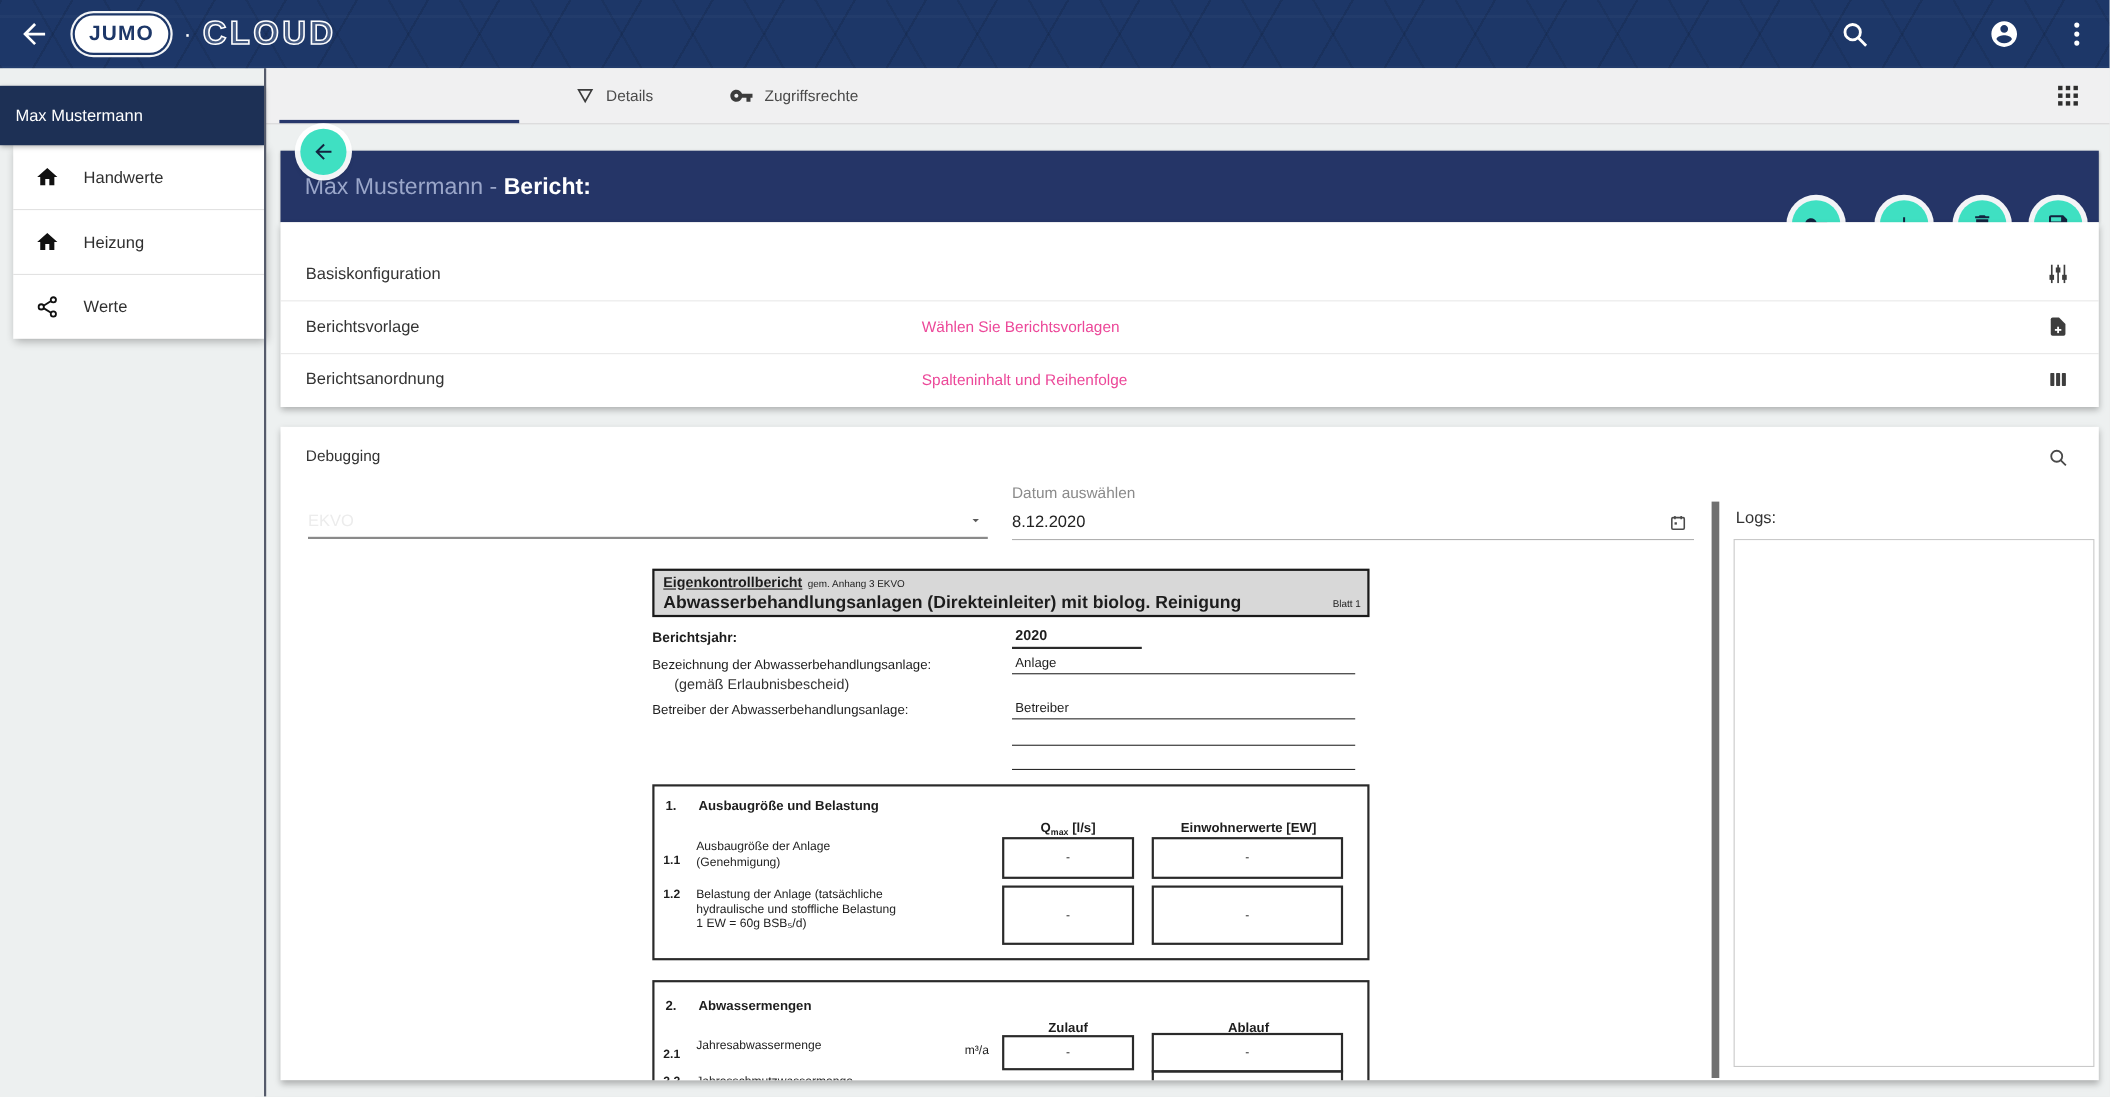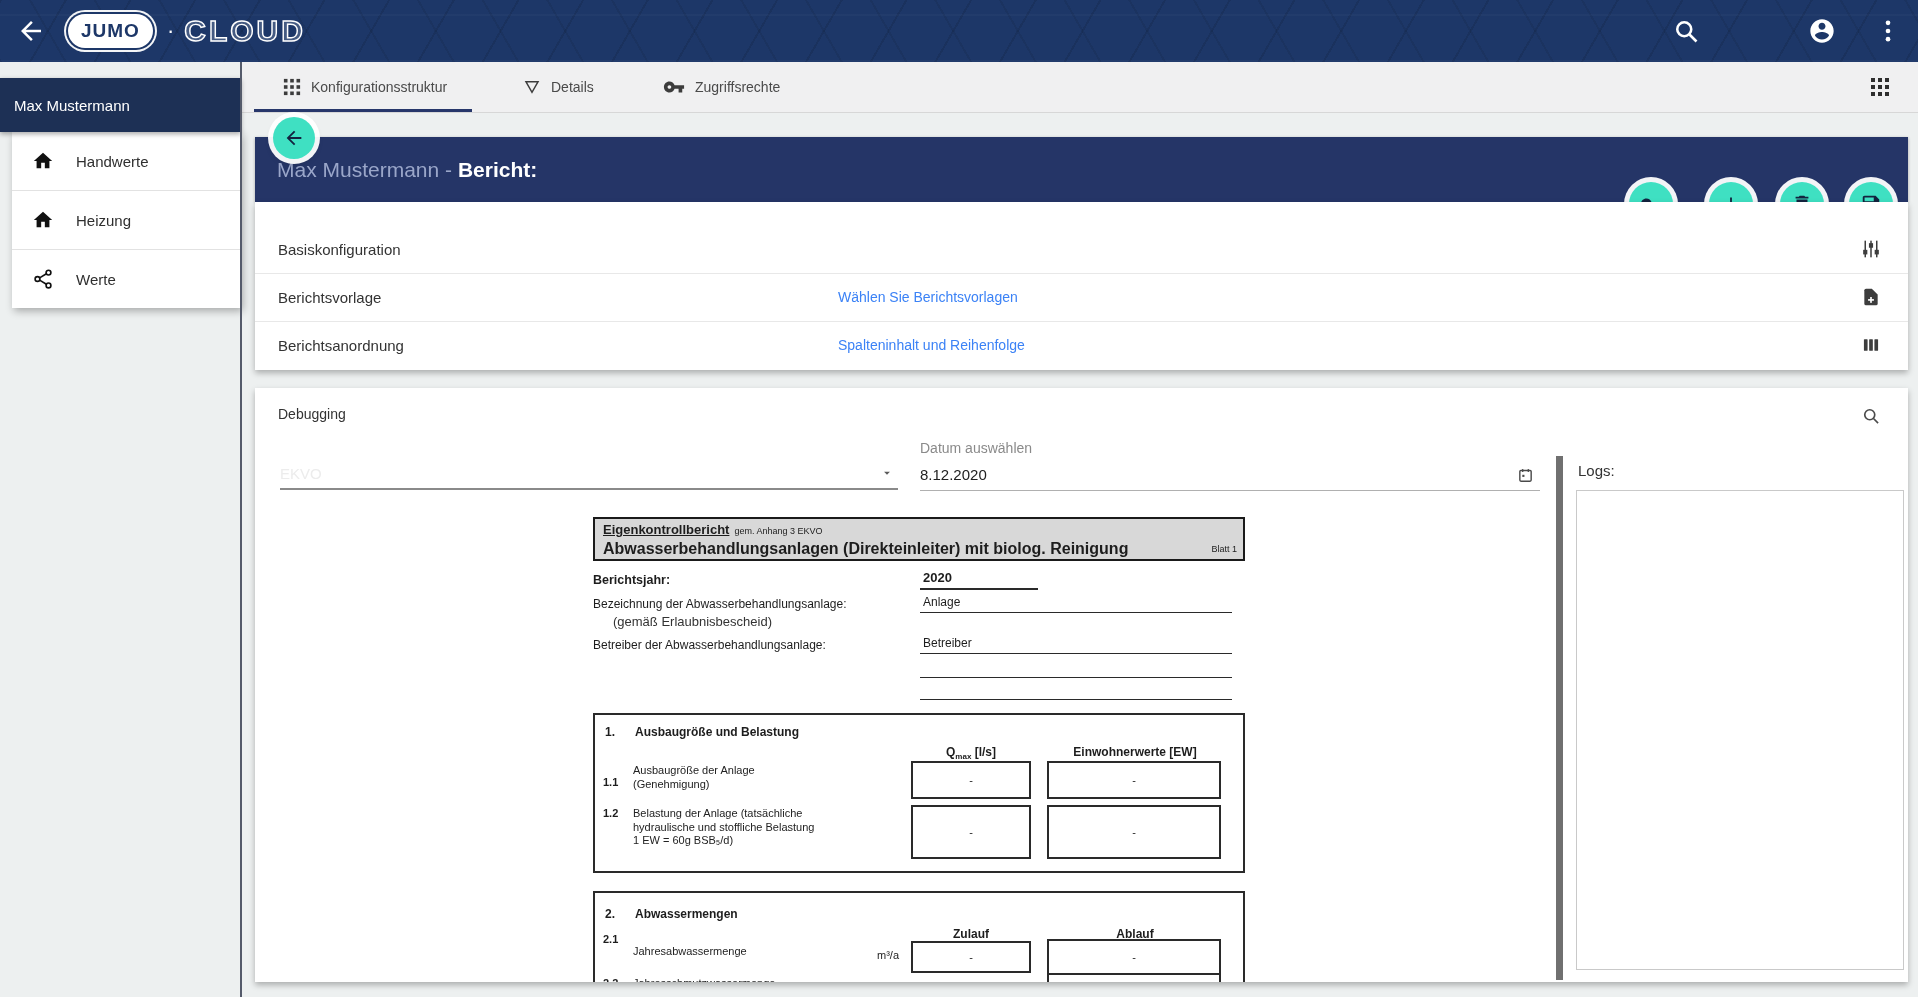--- a/index.html
+++ b/index.html
@@ -53,21 +53,21 @@
   .fab{border-radius:50%;background:#3fe0c2;display:flex;align-items:center;justify-content:center;
     color:#13233f;cursor:pointer;box-shadow:0 0 0 5px rgba(255,255,255,0.95),0 3px 7px rgba(0,0,0,0.35);}
   .fab-back{left:273px;top:117px;width:42px;height:42px;}
   .fab-sm{width:44px;height:44px;top:182px;}
   .fab svg{width:22px;height:22px;}
 
   .card1-body{left:255px;top:202px;width:1653px;height:168px;background:#fff;
     box-shadow:0 3px 6px rgba(0,0,0,0.28);}
   .cfg-row{position:absolute;left:0;width:1653px;height:48px;cursor:pointer;}
   .cfg-row .lbl{position:absolute;left:23px;top:50%;transform:translateY(-50%);font-size:15px;color:#333;}
-  .cfg-row .val{position:absolute;left:583px;top:50%;transform:translateY(-50%);font-size:14px;color:#3b82f6;}
+  .cfg-row .val{position:absolute;left:583px;top:50%;transform:translateY(-50%);font-size:14px;color:#ec4899;}
   .cfg-row .ricon{position:absolute;right:27px;top:50%;transform:translateY(-50%);width:20px;height:20px;color:#3d3d3d;cursor:pointer;}
   .cfg-div{position:absolute;left:0;width:1653px;height:1px;background:#e8e8e8;}
 
   
   .card2{left:255px;top:388px;width:1653px;height:594px;background:#fff;
     box-shadow:0 3px 6px rgba(0,0,0,0.28);overflow:hidden;}
   .dbg-title{position:absolute;left:23px;top:18px;font-size:14px;color:#333;}
   .dbg-search{position:absolute;right:27px;top:18px;width:20px;height:20px;color:#4a4a4a;cursor:pointer;}
   .select-field{position:absolute;left:25px;top:60px;width:618px;height:40px;border-bottom:2px solid #8a8a8a;cursor:pointer;}
   .select-field .ghost{position:absolute;left:0;bottom:6px;font-size:15px;color:#ececec;}
@@ -131,36 +131,20 @@
         <svg viewBox="0 0 24 24" fill="currentColor">
             <circle cx="12" cy="5" r="2"></circle>
             <circle cx="12" cy="12" r="2"></circle>
             <circle cx="12" cy="19" r="2"></circle>
           </svg>
       </div>
     </div>
   </div>
 
   <div class="abs tabbar">
-    <div class="tab" style="left:42px;">
-      <span class="ticon">
-        <svg viewBox="0 0 20 20" fill="currentColor">
-            <rect x="1" y="1" width="4" height="4"></rect>
-            <rect x="8" y="1" width="4" height="4"></rect>
-            <rect x="15" y="1" width="4" height="4"></rect>
-            <rect x="1" y="8" width="4" height="4"></rect>
-            <rect x="8" y="8" width="4" height="4"></rect>
-            <rect x="15" y="8" width="4" height="4"></rect>
-            <rect x="1" y="15" width="4" height="4"></rect>
-            <rect x="8" y="15" width="4" height="4"></rect>
-            <rect x="15" y="15" width="4" height="4"></rect>
-          </svg>
-      </span>
-      <span>Konfigurationsstruktur</span>
-    </div>
     <div class="tab" style="left:282px;">
       <span class="ticon">
         <svg viewBox="0 0 24 24" fill="none" stroke="currentColor" stroke-width="2">
             <path d="M4 5h16L12 19 4 5z"></path>
           </svg>
       </span>
       <span>Details</span>
     </div>
     <div class="tab" style="left:422px;">
       <span class="ticon" style="width:22px;height:22px;">
@@ -367,21 +351,21 @@
         <div class="rp-cell" style="left:316px;top:90px;width:116px;height:50px;">-</div>
         <div class="rp-cell" style="left:452px;top:90px;width:170px;height:50px;">-</div>
       </div>
 
       <div class="rp-sec" style="top:374px;height:140px;">
         <span class="rp-num" style="left:10px;top:14px;font-size:12px;">2.</span>
         <span class="rp-sect" style="left:40px;top:14px;">Abwassermengen</span>
         <span class="rp-colh" style="left:316px;top:34px;width:120px;">Zulauf</span>
         <span class="rp-colh" style="left:450px;top:34px;width:180px;">Ablauf</span>
 
-        <span class="rp-num" style="left:8px;top:40px;text-align:right;">2.1</span>
+        <span class="rp-num" style="left:8px;top:60px;text-align:right;">2.1</span>
         <span class="rp-rlbl" style="left:38px;top:52px;">Jahresabwassermenge</span>
         <span class="rp-unit" style="left:282px;top:56px;">m³/a</span>
         <div class="rp-cell" style="left:316px;top:48px;width:116px;height:28px;">-</div>
         <div class="rp-cell" style="left:452px;top:46px;width:170px;height:32px;">-</div>
         <div class="rp-cell" style="left:452px;top:80px;width:170px;height:40px;"></div>
 
         <span class="rp-num" style="left:8px;top:84px;">2.2</span>
         <span class="rp-rlbl" style="left:38px;top:84px;">Jahresschmutzwassermenge</span>
 
       </div>

